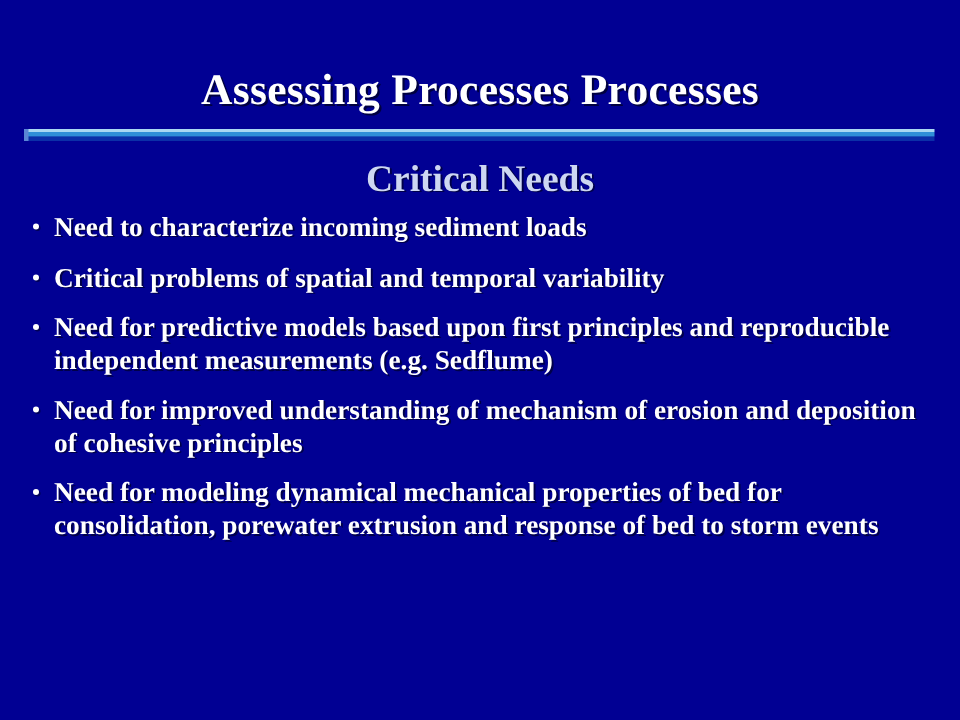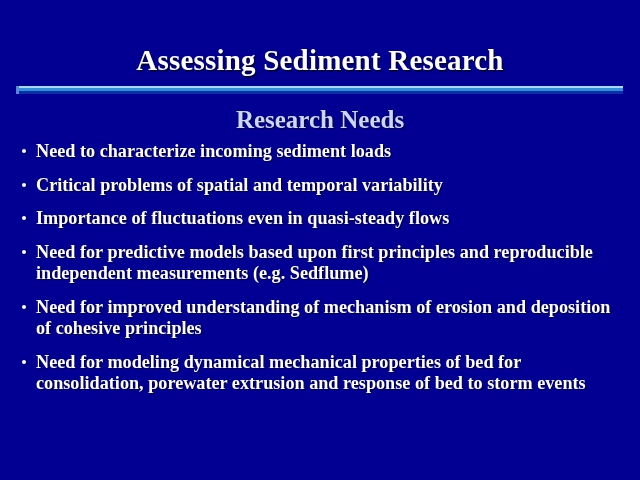--- a/index.html
+++ b/index.html
@@ -123,47 +123,43 @@
   }
   .bullet-text {
     display: block;
   }
 </style>
 </head>
 <body>
 
 <div id="slide">
 
-  <div id="slide-title">Assessing Sediment Research</div>
+  <div id="slide-title">Assessing Processes Processes</div>
 
   <div id="title-divider">
     <div class="bar-lo"></div>
     <div class="bar-mid"></div>
     <div class="bar-hi"></div>
     <div class="bar-cap"></div>
   </div>
 
-  <div id="slide-subtitle">Research Needs</div>
+  <div id="slide-subtitle">Critical Needs</div>
 
   <div id="bullet-list">
 
     <div class="bullet-item">
       <span class="bullet-marker"></span>
       <span class="bullet-text">Need to characterize incoming sediment loads</span>
     </div>
 
     <div class="bullet-item">
       <span class="bullet-marker"></span>
       <span class="bullet-text">Critical problems of spatial and temporal variability</span>
     </div>
 
-    <div class="bullet-item">
-      <span class="bullet-marker"></span>
-      <span class="bullet-text">Importance of fluctuations even in quasi-steady flows</span>
-    </div>
 
     <div class="bullet-item">
       <span class="bullet-marker"></span>
       <span class="bullet-text">Need for predictive models based upon first principles and reproducible independent measurements (e.g. Sedflume)</span>
     </div>
 
     <div class="bullet-item">
       <span class="bullet-marker"></span>
       <span class="bullet-text">Need for improved understanding of mechanism of erosion and deposition of cohesive principles</span>
     </div>

